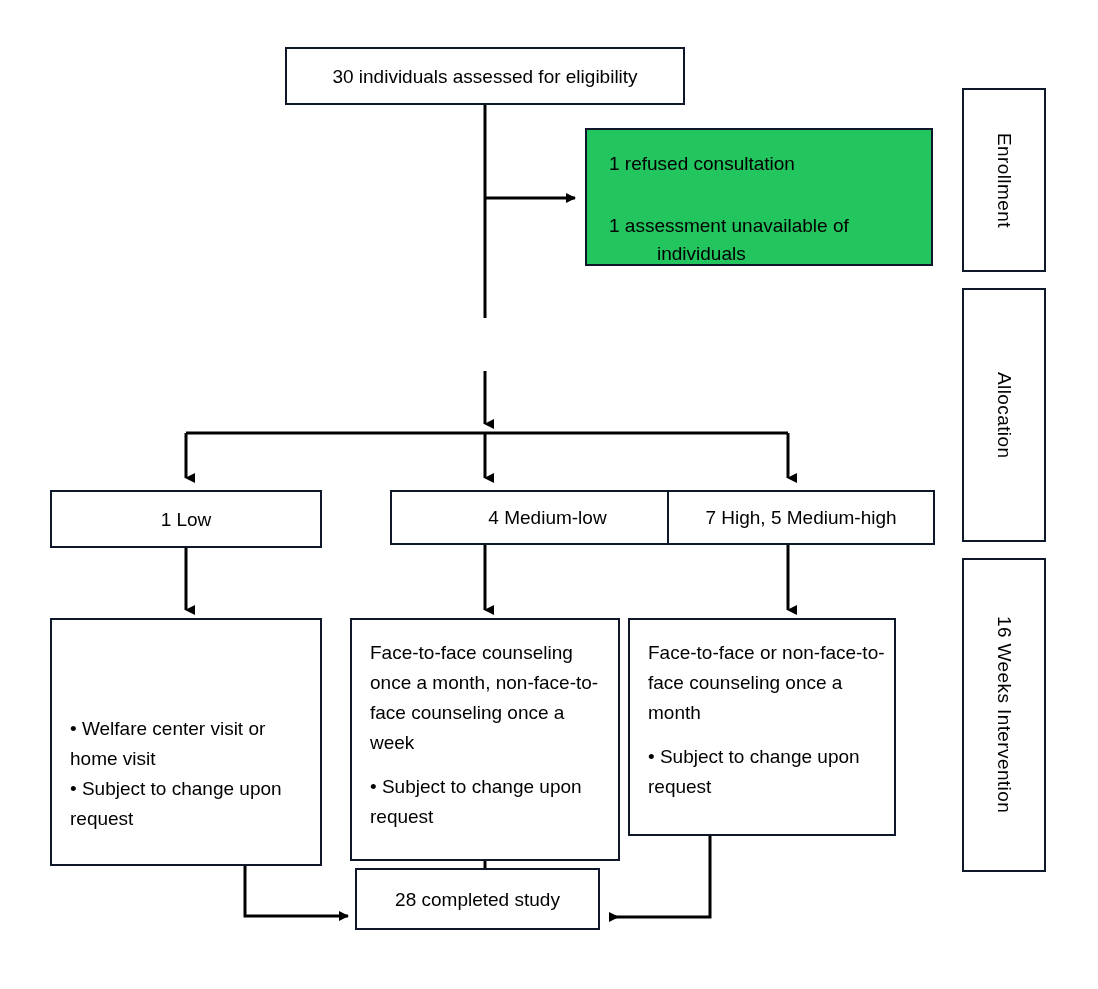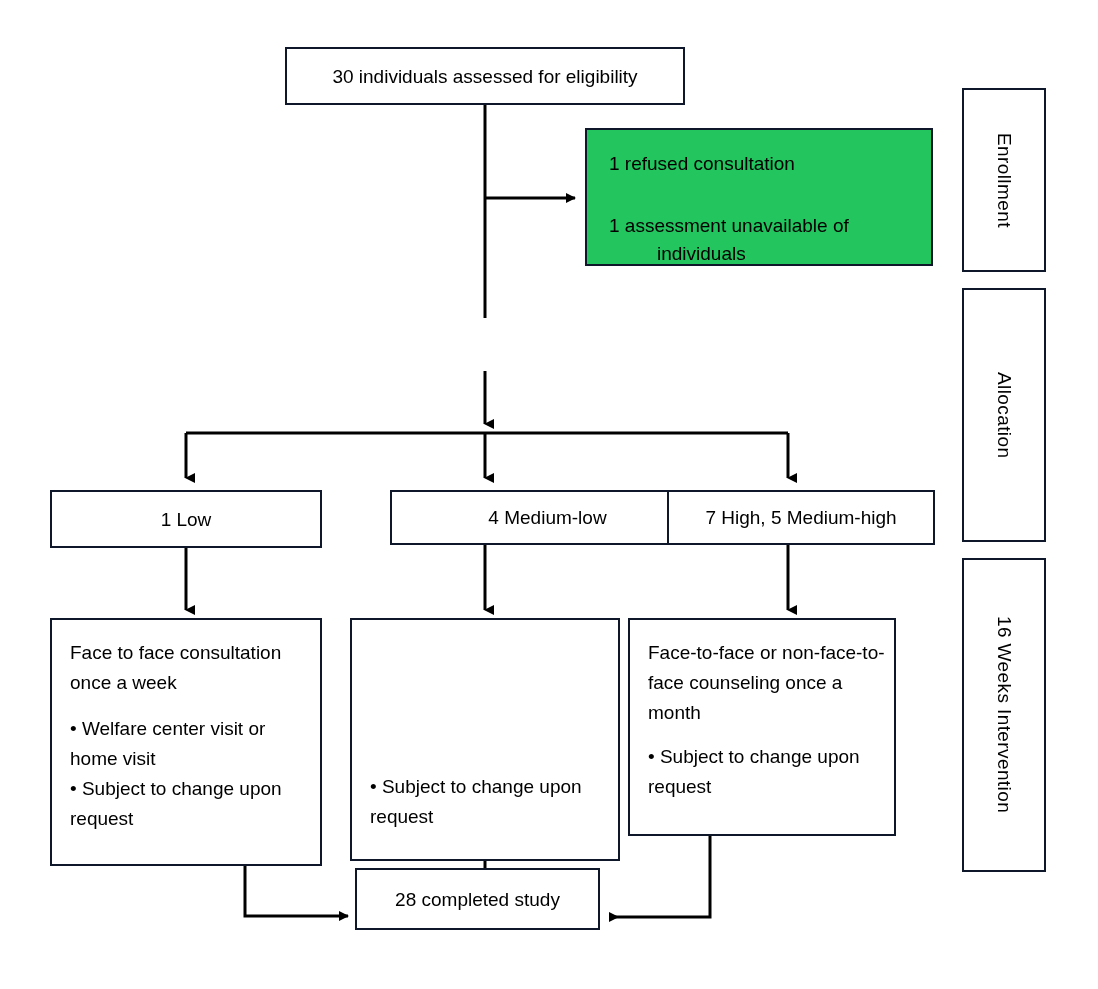--- a/index.html
+++ b/index.html
@@ -135,26 +135,26 @@
 
   <div class="box ctr" style="left:350px; top:490px; width:315px; height:55px;margin-left:40px;">
     <div class="txt">4 Medium-low</div>
   </div>
 
   <div class="box ctr" style="left:667px; top:490px; width:268px; height:55px;">
     <div class="txt">7 High, 5 Medium-high</div>
   </div>
 
   <div class="box" style="left:50px; top:618px; width:272px; height:248px;">
-    <div class="body-txt" style="left:18px; top:18px; width:240px;">Face to face consultation once a week</div>
     <div class="body-txt" style="left:18px; top:94px; width:244px;">• Welfare center visit or home visit</div>
     <div class="body-txt" style="left:18px; top:154px; width:244px;">• Subject to change upon request</div>
   </div>
 
   <div class="box" style="left:350px; top:618px; width:270px; height:243px;">
+    <div class="body-txt" style="left:18px; top:18px; width:240px;">Face-to-face counseling once a month, non-face-to-face counseling once a week</div>
     <div class="body-txt" style="left:18px; top:152px; width:242px;">• Subject to change upon request</div>
   </div>
 
   <div class="box" style="left:628px; top:618px; width:268px; height:218px;">
     <div class="body-txt" style="left:18px; top:18px; width:238px;">Face-to-face or non-face-to-face counseling once a month</div>
     <div class="body-txt" style="left:18px; top:122px; width:242px;">• Subject to change upon request</div>
   </div>
 
   <div class="box ctr" style="left:355px; top:868px; width:245px; height:62px;">
     <div class="txt">28 completed study</div>

